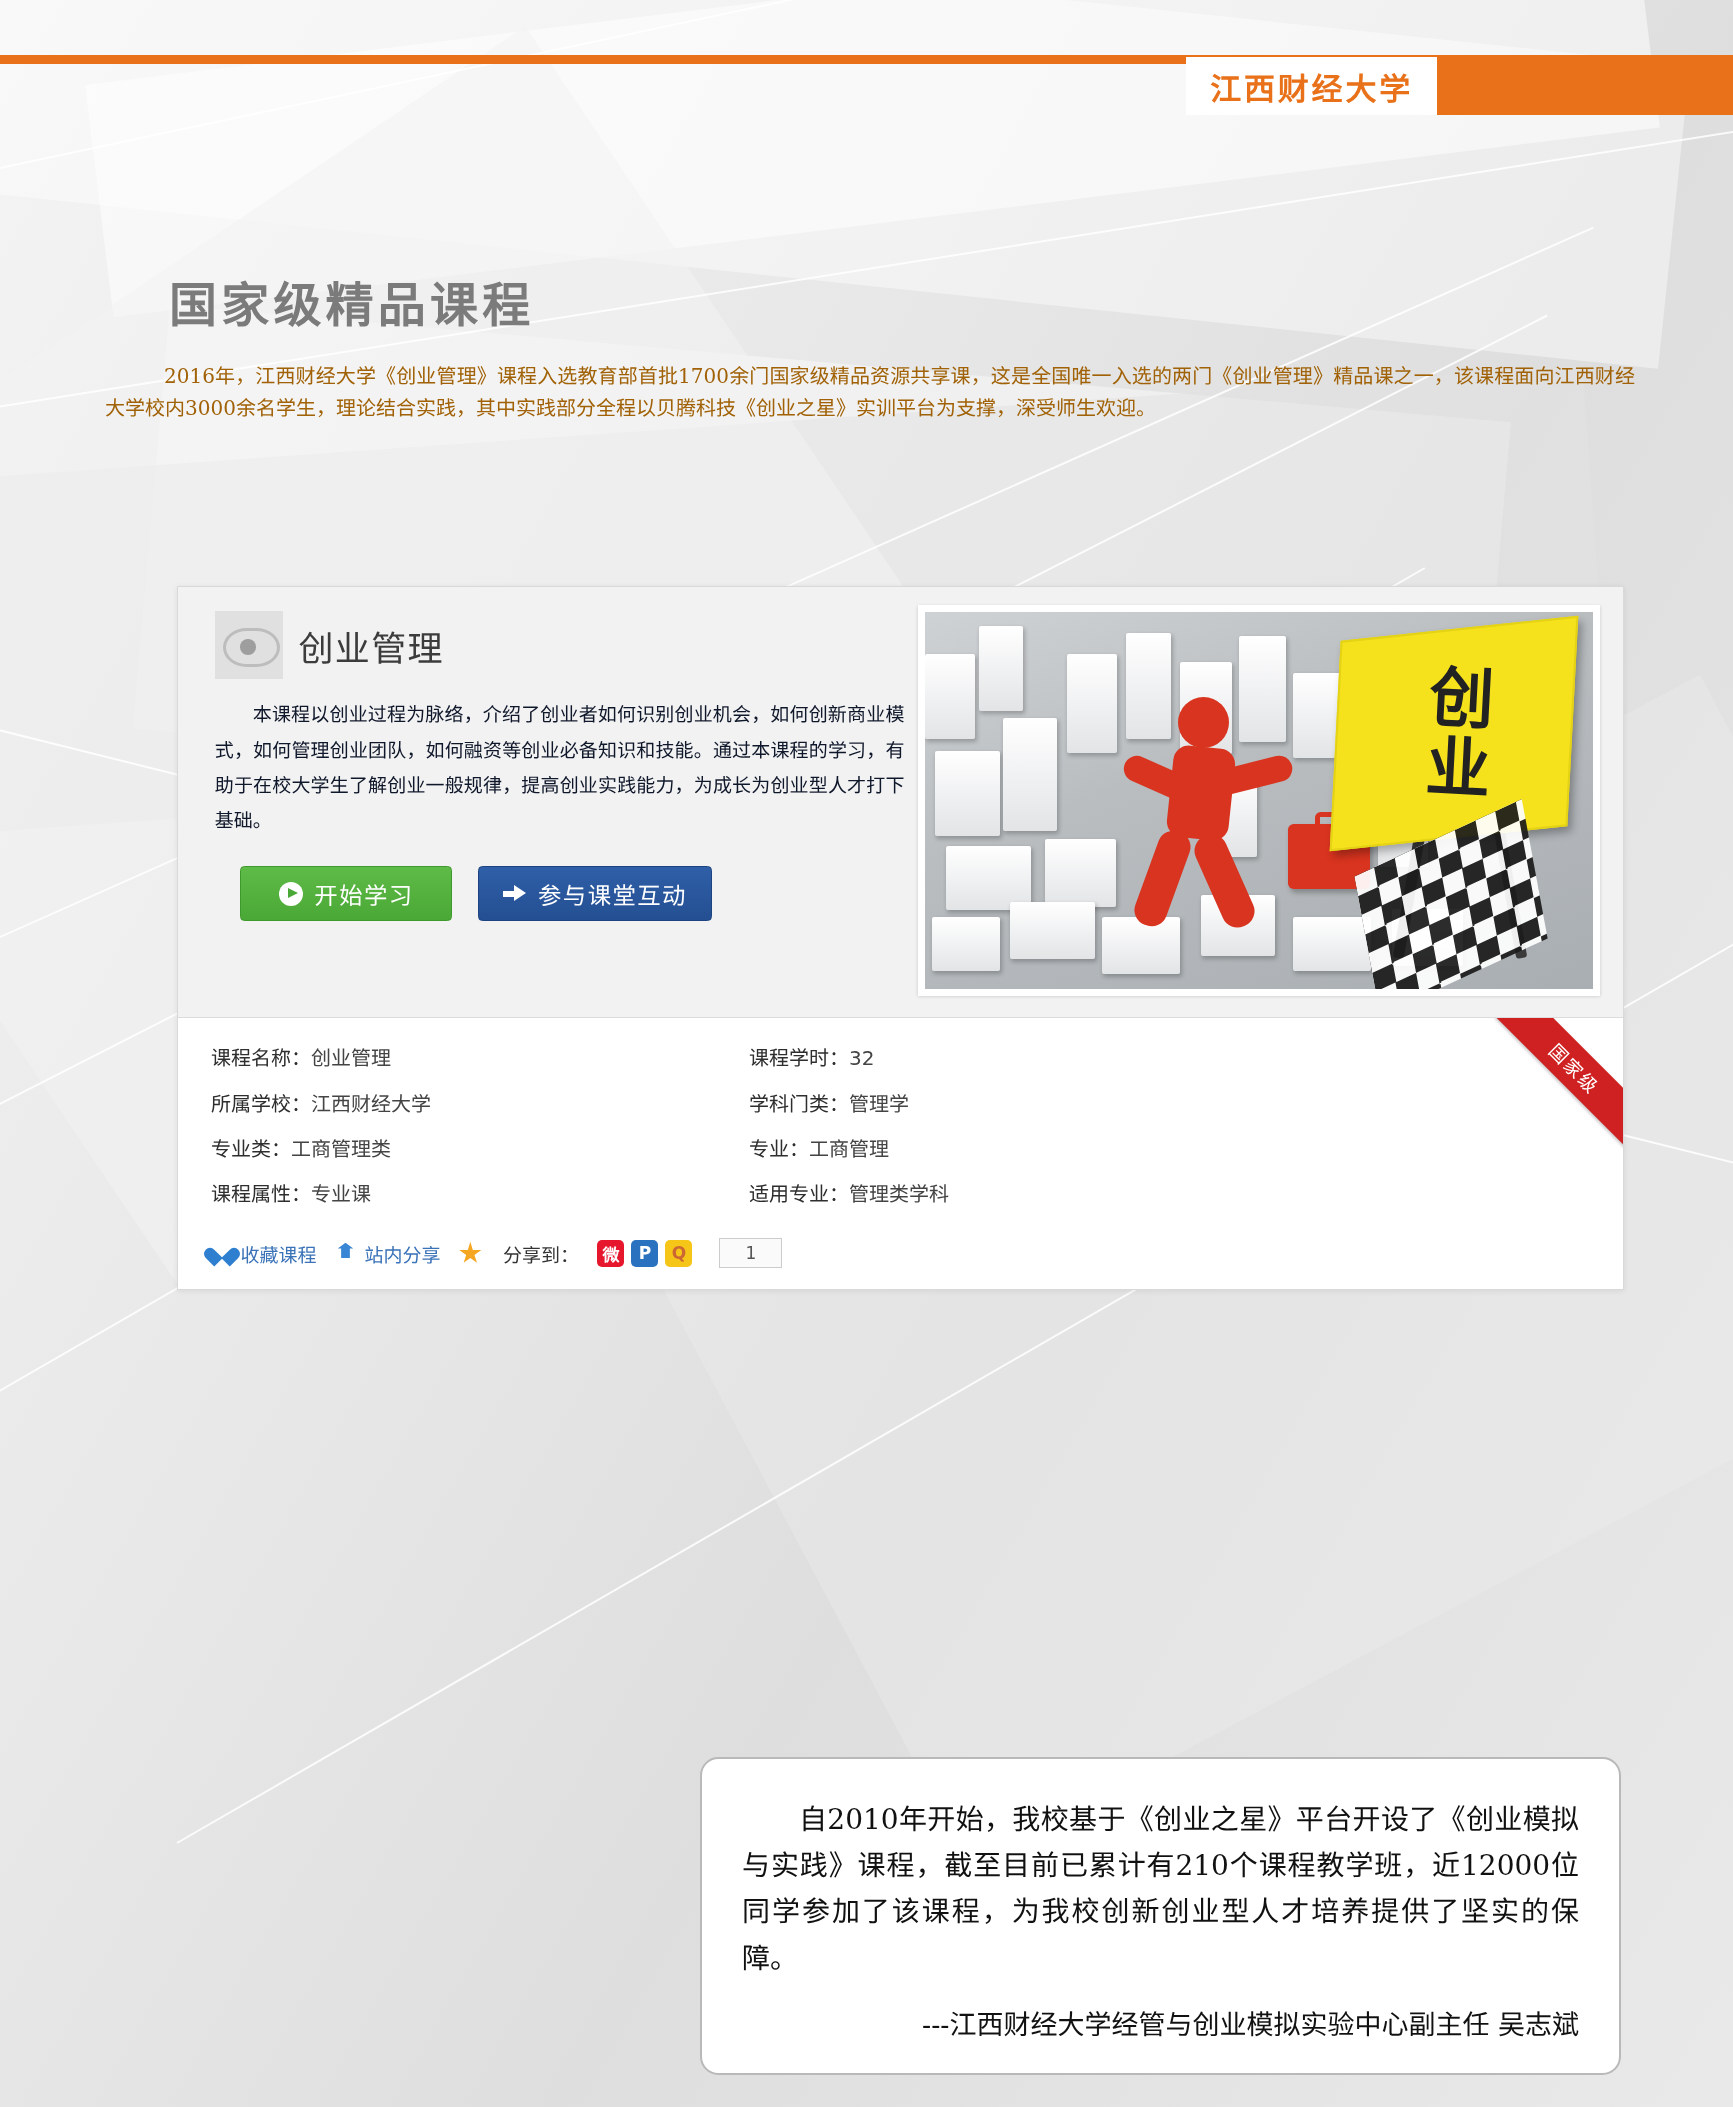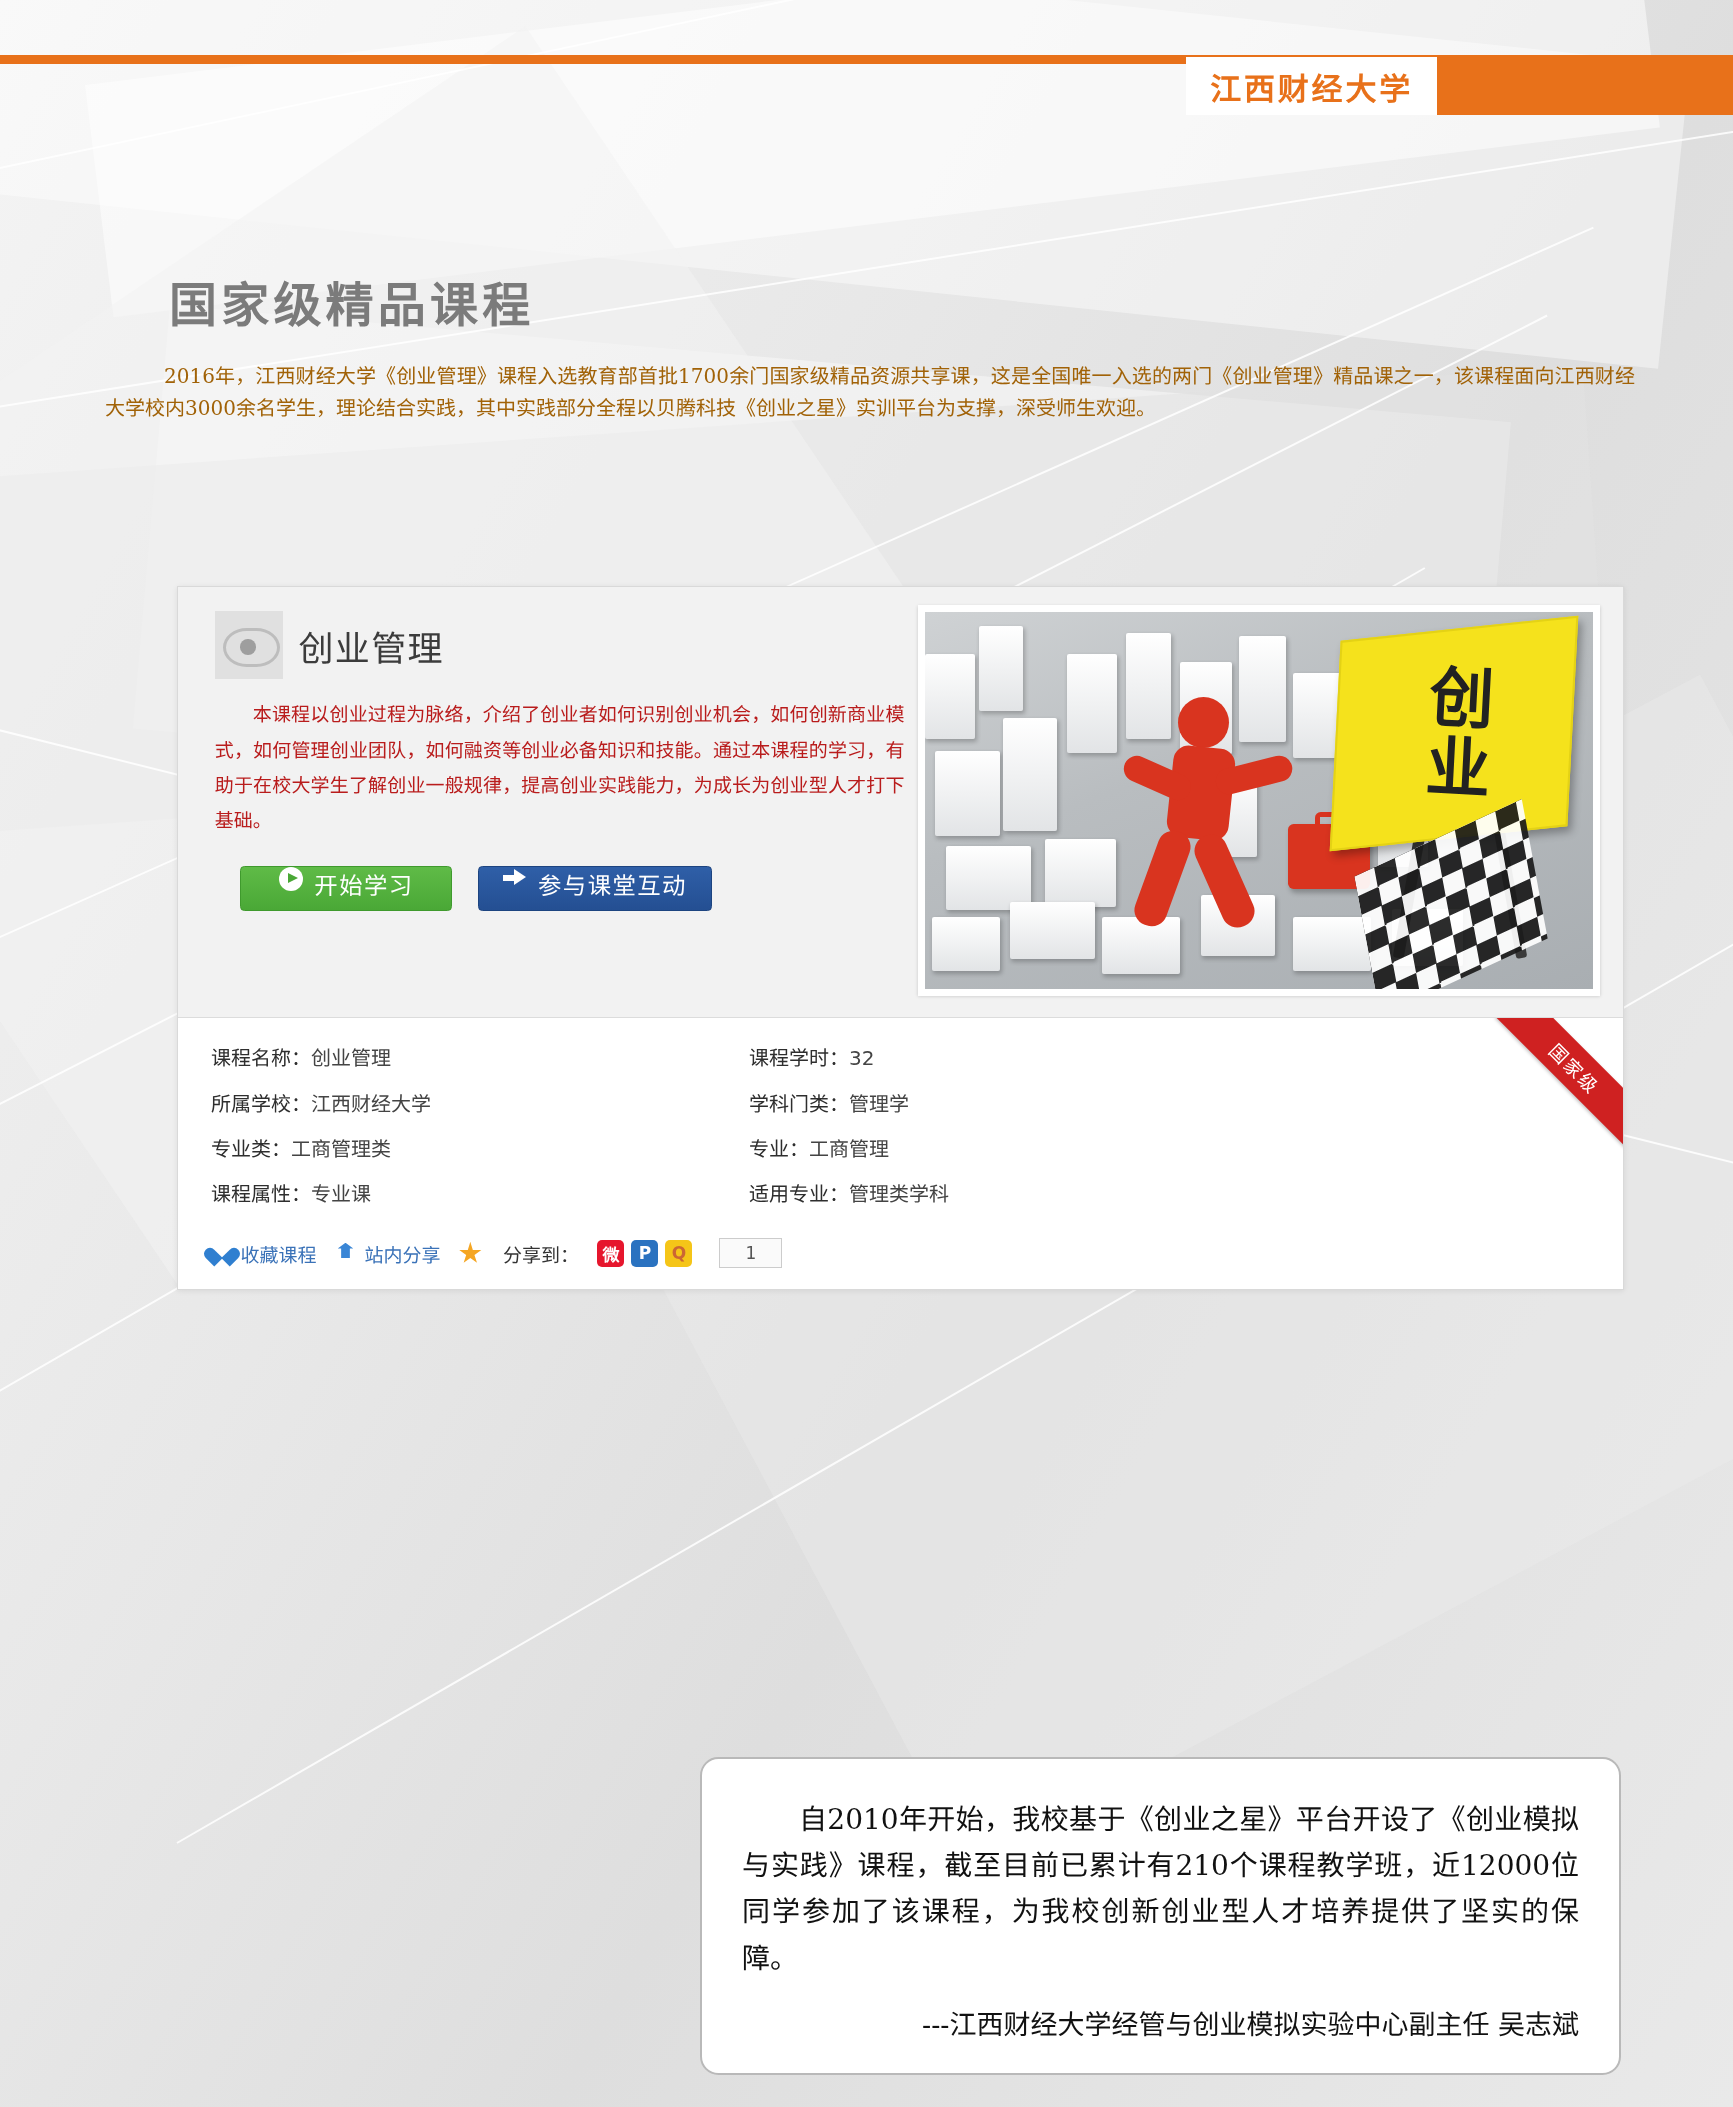--- a/index.html
+++ b/index.html
@@ -189,36 +189,36 @@
   .course-title {
     font-size: 35px;
     color: #3c3c3c;
     letter-spacing: 1.4px;
     font-family: "DejaVu Sans", "Liberation Sans", sans-serif;
   }
   .course-desc {
     margin-top: 18.4px;
     font-size: 19px;
     line-height: 1.85;
-    color: #b91c1c;
+    color: #0f172a;
     text-indent: 38px;
     text-align: justify;
     font-family: "DejaVu Sans", "Liberation Sans", sans-serif;
   }
   .btn-row {
     margin-top: 28px;
     display: flex;
     gap: 25.5px;
     padding-left: 25.5px;
   }
   .btn {
     display: inline-flex;
-    align-items: flex-start;
+    align-items: center;
     gap: 11.3px;
-    height: 45px;
+    height: 55px;
     padding: 0 24px;
     border-radius: 4.2px;
     font-size: 23.4px;
     color: #ffffff;
     letter-spacing: 1.4px;
     box-sizing: border-box;
     cursor: pointer;
     font-family: "DejaVu Sans", "Liberation Sans", sans-serif;
   }
   .btn-start {

